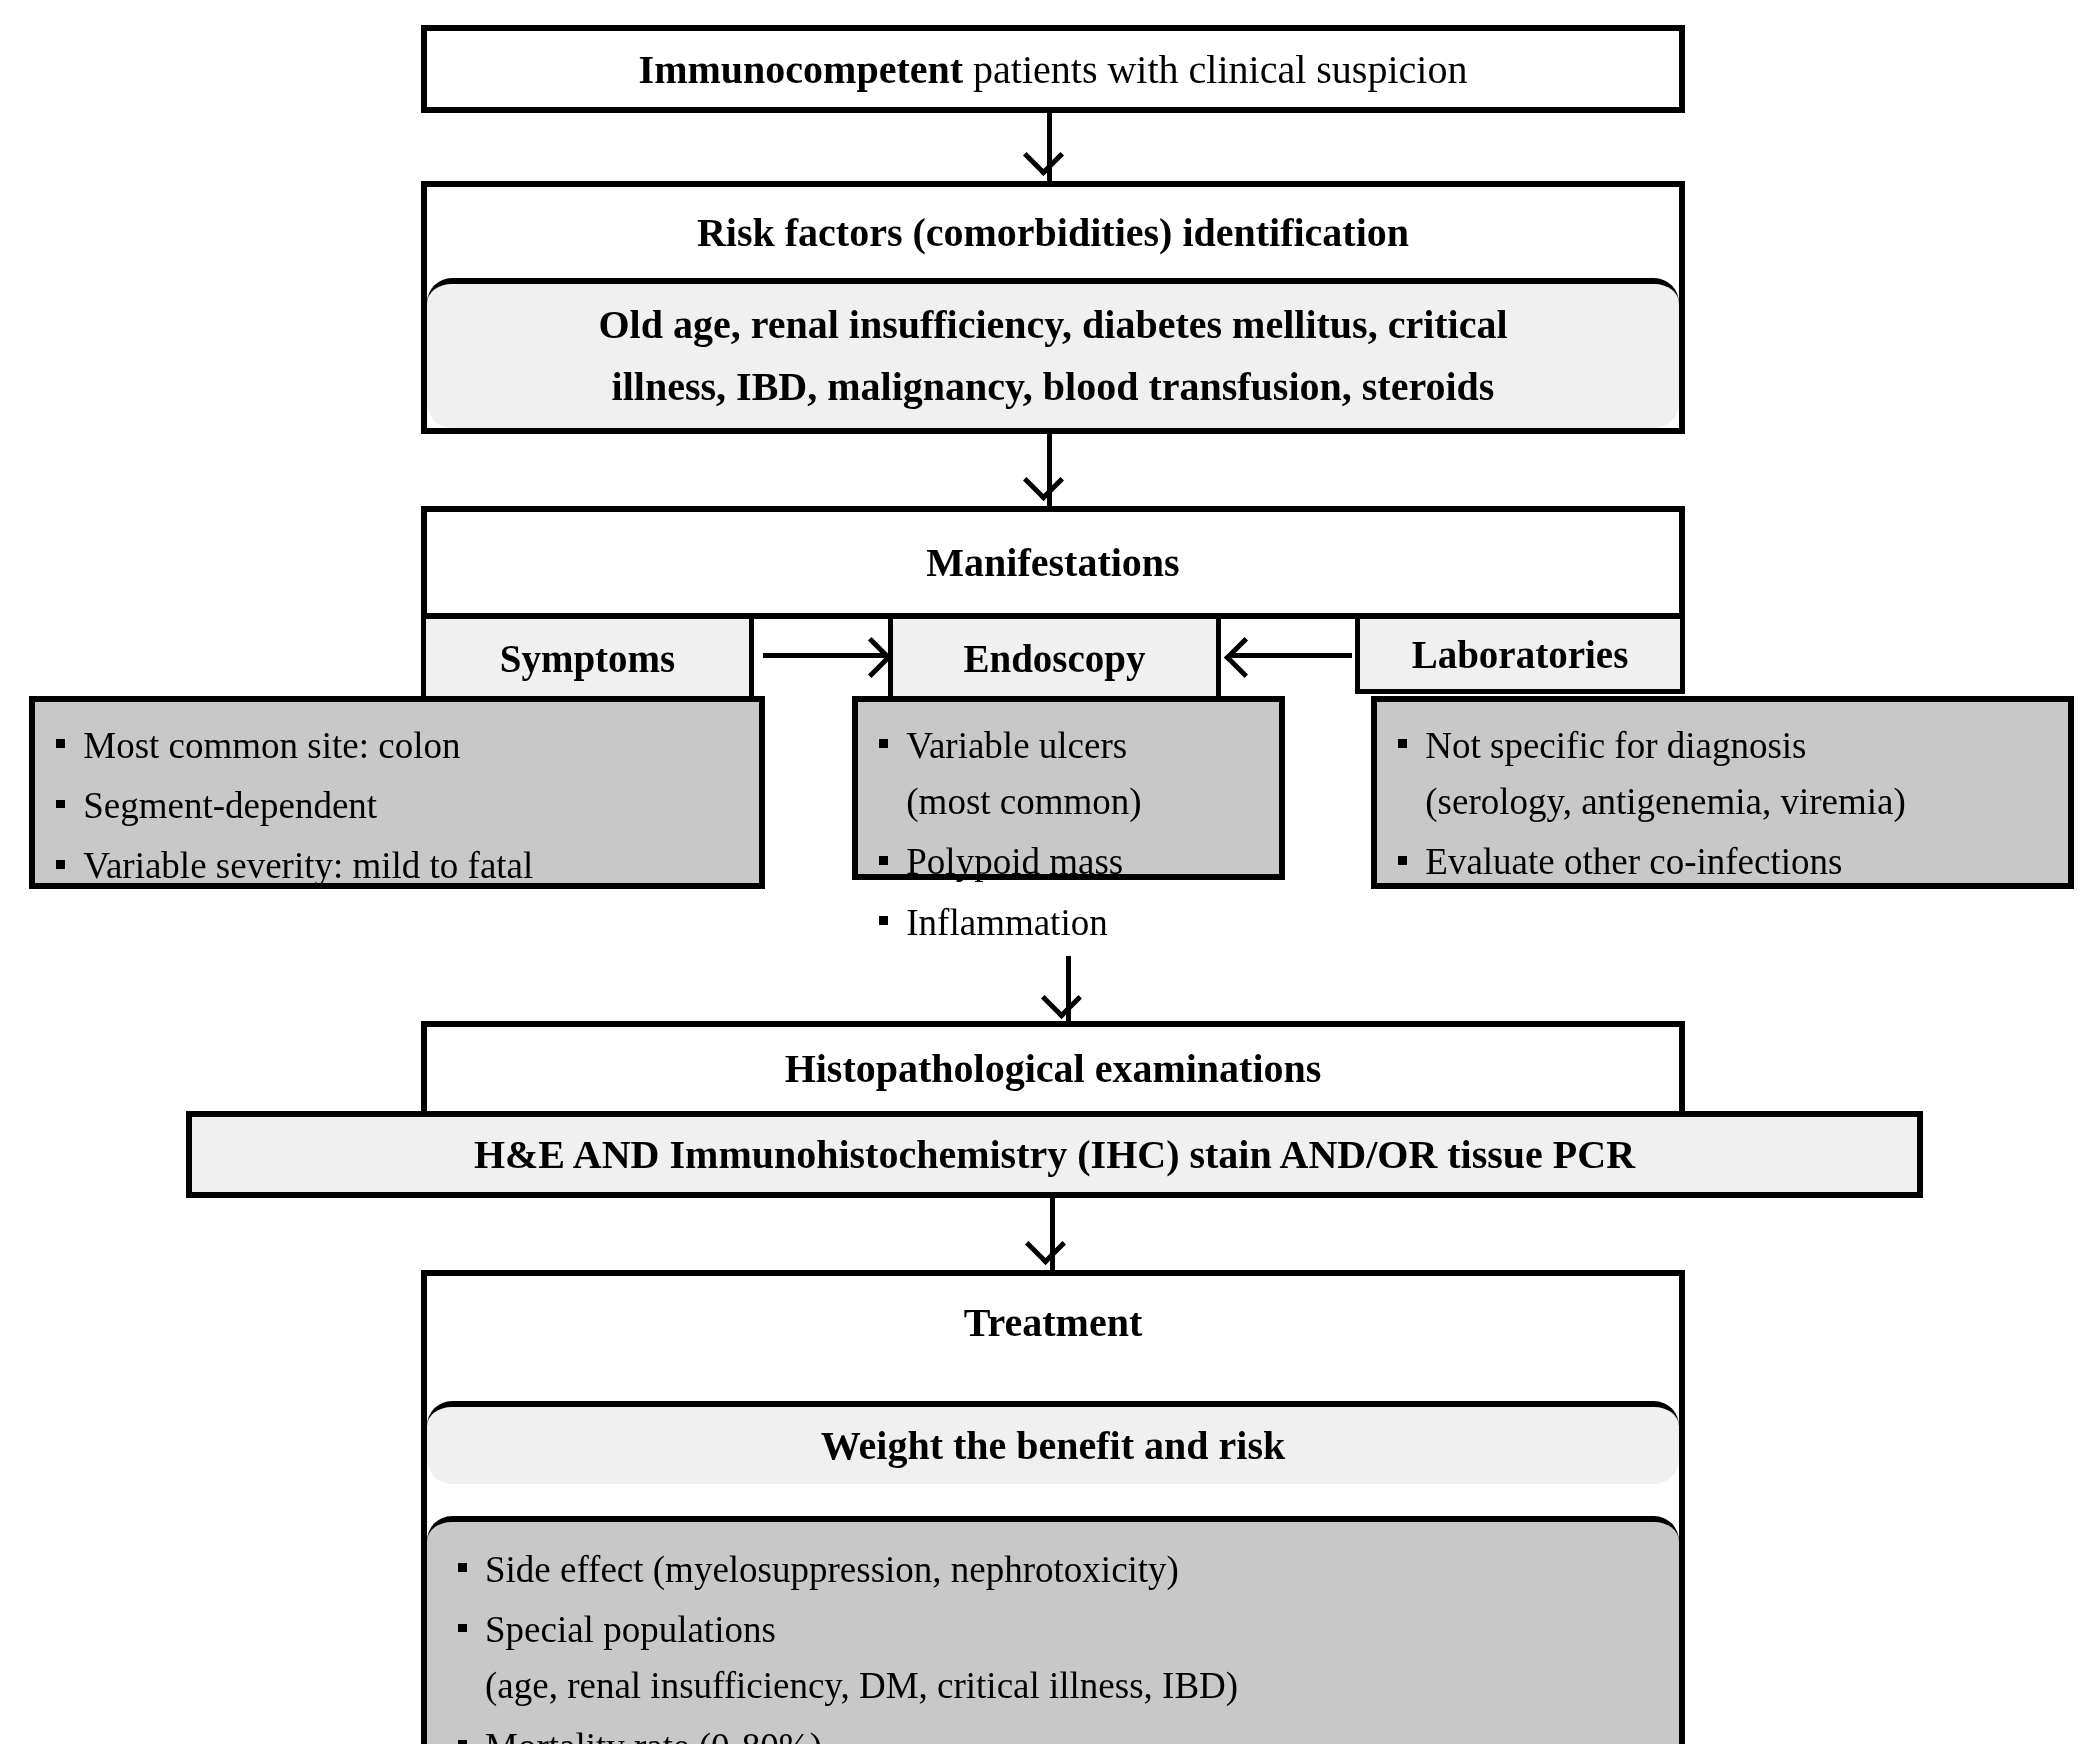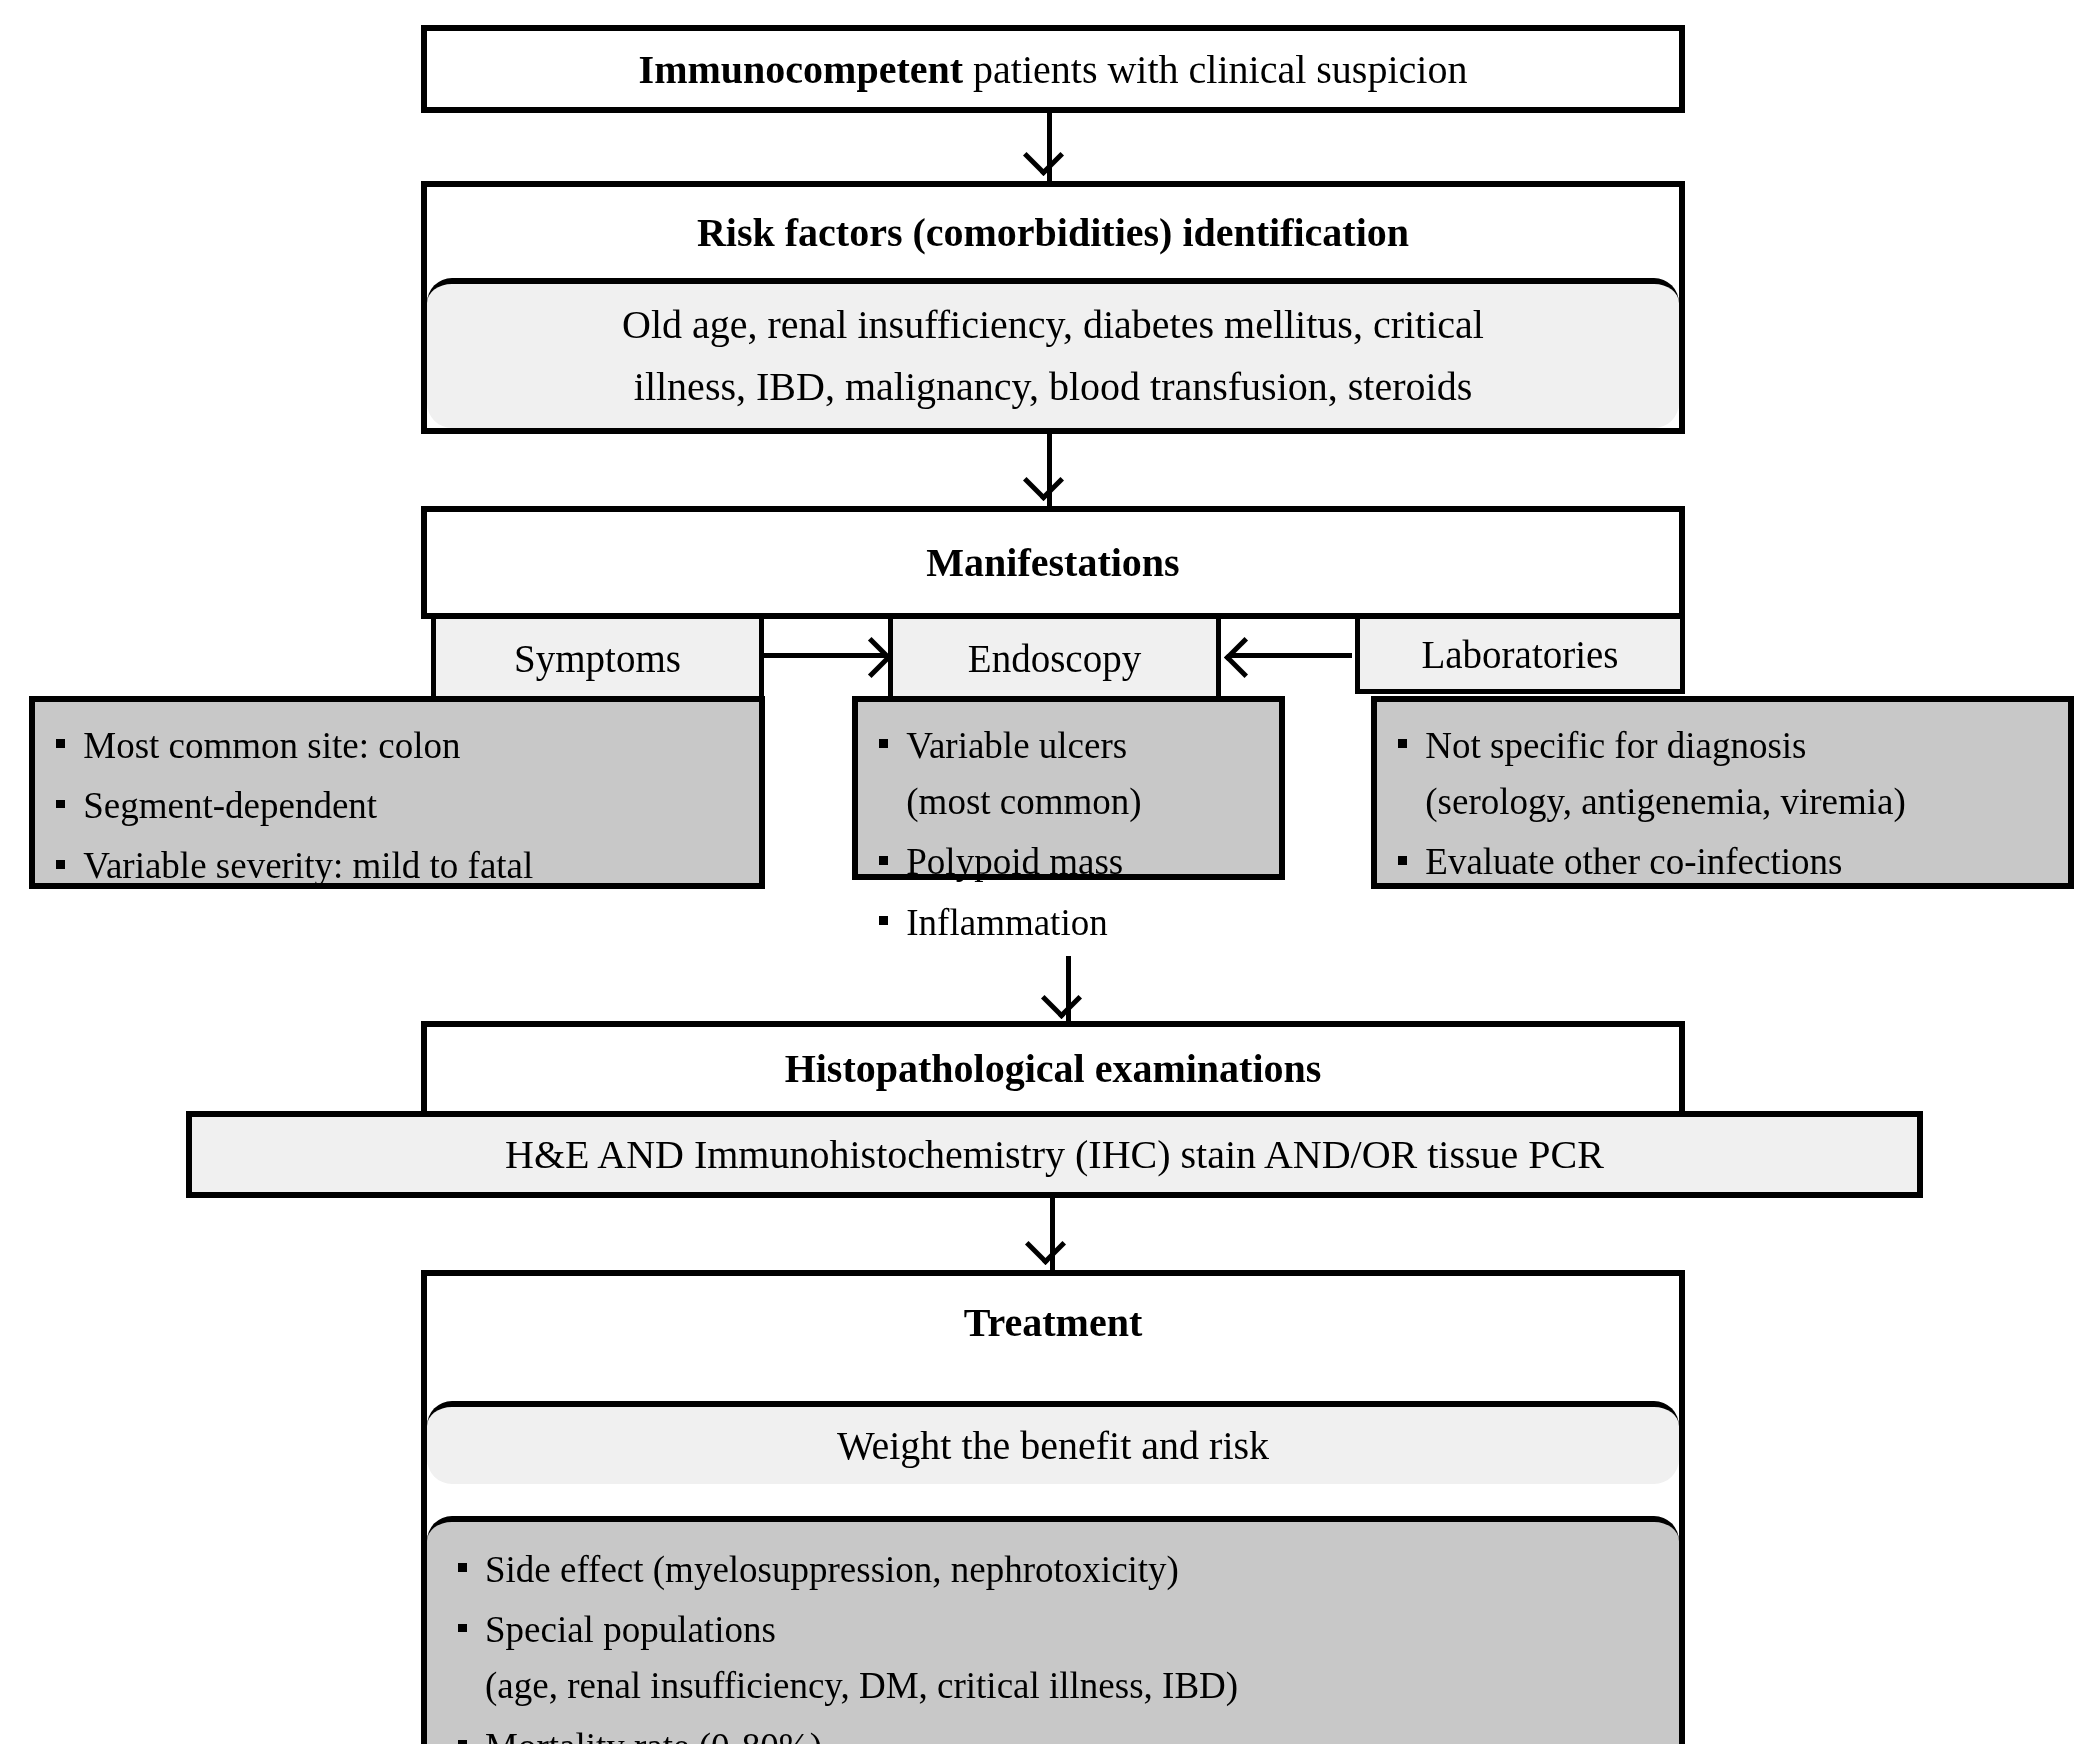--- a/index.html
+++ b/index.html
@@ -22,21 +22,21 @@
     border:6px solid #000;
     background:#ffffff;
     display:flex;
     align-items:center;
     justify-content:center;
     text-align:center;
   }
   .hdr{
     font-weight:bold;
   }
-  .plain{font-weight:normal;}
+  .plain{font-weight:bold;}
   .lightgray{background:#f0f0f0;}
   .midgray{background:#c8c8c8;}
 
   
   .stack{
     position:absolute;
     box-sizing:border-box;
     border:6px solid #000;
     background:#ffffff;
     display:flex;
@@ -125,21 +125,21 @@
     </div>
   </div>
 
   <div class="vline" style="left:1047px; top:434px; width:4.7px; height:77px;"></div>
   <div class="chev down" style="left:1029px; top:466px; width:24px; height:24px; border-right-width:5.3px; border-bottom-width:5.3px;"></div>
 
   <div class="box" style="left:421px; top:506px; width:1264px; height:113px;">
     <div class="t-60 hdr">Manifestations</div>
   </div>
 
-  <div class="box lightgray" style="left:431px; top:614px; width:333px; height:88px; border-width:5.3px;justify-content:center;">
+  <div class="box lightgray" style="left:421px; top:614px; width:333px; height:88px; border-width:5.3px;justify-content:center;">
     <div class="t-58 plain">Symptoms</div>
   </div>
 
   <div class="box lightgray" style="left:888px; top:614px; width:333px; height:88px; border-width:5.3px;">
     <div class="t-58 plain">Endoscopy</div>
   </div>
 
   <div class="box lightgray" style="left:1355px; top:614px; width:330px; height:80px; border-width:5.3px;text-align:center;">
     <div class="t-58 plain">Laboratories</div>
   </div>

